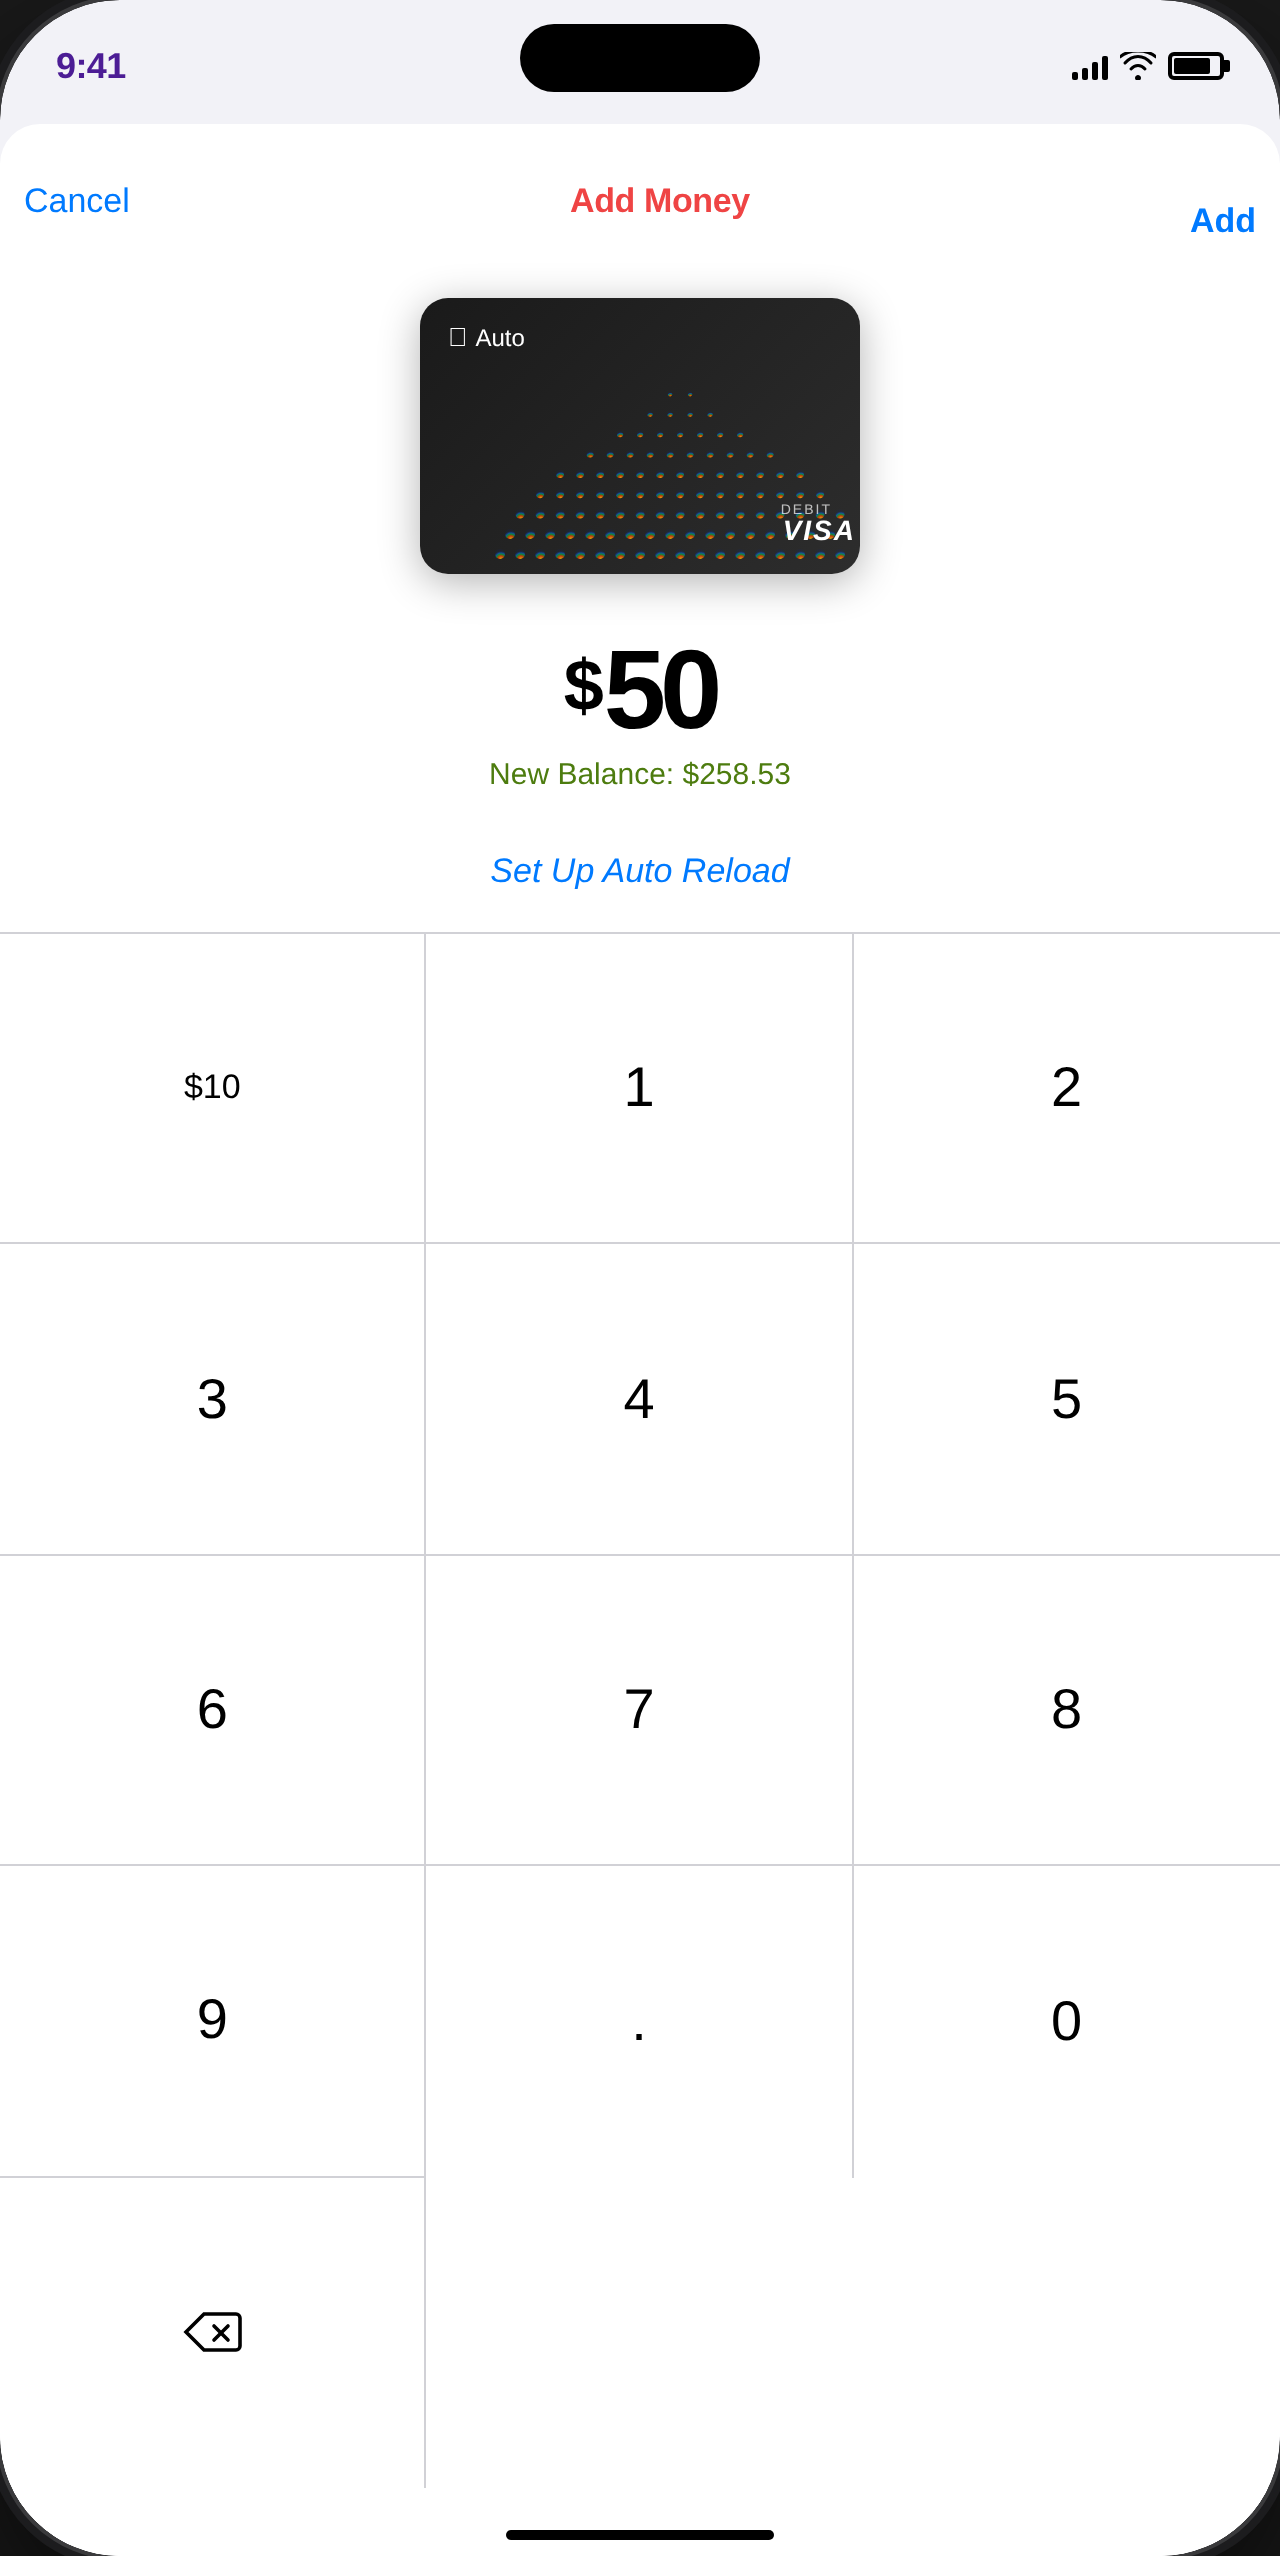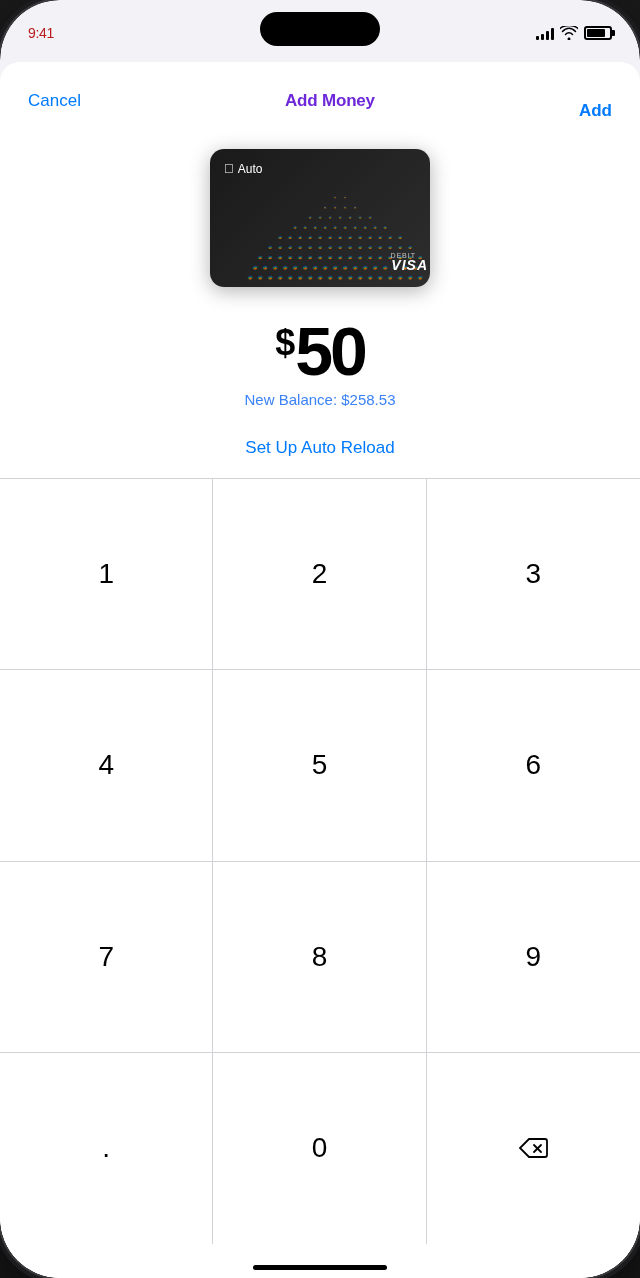--- a/index.html
+++ b/index.html
@@ -51,23 +51,23 @@
       height: 54px;
       background: transparent;
       display: flex;
       align-items: center;
       justify-content: space-between;
       padding: 12px 28px 0;
       flex-shrink: 0;
     }
 
     .status-time {
-      font-size: 14px;
-      font-weight: 400;
-      color: #b91c1c;
+      font-size: 18px;
+      font-weight: 700;
+      color: #4c1d95;
       letter-spacing: -0.3px;
     }
 
     .status-icons {
       display: flex;
       align-items: center;
       gap: 6px;
     }
 
     .signal-bars {
@@ -134,36 +134,36 @@
       display: flex;
       flex-direction: column;
       overflow: hidden;
     }
 
     
     .nav-header {
       display: flex;
       align-items: center;
       justify-content: space-between;
-      padding: 18px 28px 12px;
+      padding: 18px 12px 12px;
       flex-shrink: 0;
       gap: 42px;
     }
 
     .nav-cancel {
       font-size: 17px;
       color: #007aff;
       cursor: pointer;
       font-weight: 400;
     }
 
     .nav-title {
       font-size: 17px;
       font-weight: 600;
-      color: #6d28d9;
+      color: #ef4444;
       letter-spacing: -0.2px;
     }
 
     .nav-add {
       font-size: 17px;
       color: #007aff;
       cursor: pointer;
       font-weight: 600;
       margin-top: 21px;
     }
@@ -239,44 +239,45 @@
     }
 
     .amount-dollar {
       font-size: 36px;
       font-weight: 700;
       color: #000;
       margin-top: 8px;
     }
 
     .amount-number {
-      font-size: 68px;
+      font-size: 56px;
       font-weight: 700;
       color: #000;
       letter-spacing: -3px;
     }
 
     .new-balance {
       font-size: 15px;
-      color: #3b82f6;
+      color: #4d7c0f;
       margin-top: 6px;
     }
 
     
     .auto-reload-section {
       display: flex;
       justify-content: center;
       padding: 24px 0 20px;
       flex-shrink: 0;
     }
 
     .auto-reload-link {
       font-size: 17px;
       color: #007aff;
       cursor: pointer;
+      font-style: italic;
     }
 
     
     .divider {
       height: 1px;
       background: #d1d1d6;
       flex-shrink: 0;
     }
 
     
@@ -524,20 +525,23 @@
         </div>
 
         <div class="auto-reload-section">
           <span class="auto-reload-link">Set Up Auto Reload</span>
         </div>
 
         <div class="divider"></div>
 
         <div class="keypad">
 
+          <div class="keypad-cell">
+            <span class="keypad-cell-preset">$10</span>
+          </div>
 
           <div class="keypad-cell">
             <span class="keypad-cell-text">1</span>
           </div>
           <div class="keypad-cell">
             <span class="keypad-cell-text">2</span>
           </div>
           <div class="keypad-cell">
             <span class="keypad-cell-text">3</span>
           </div>

